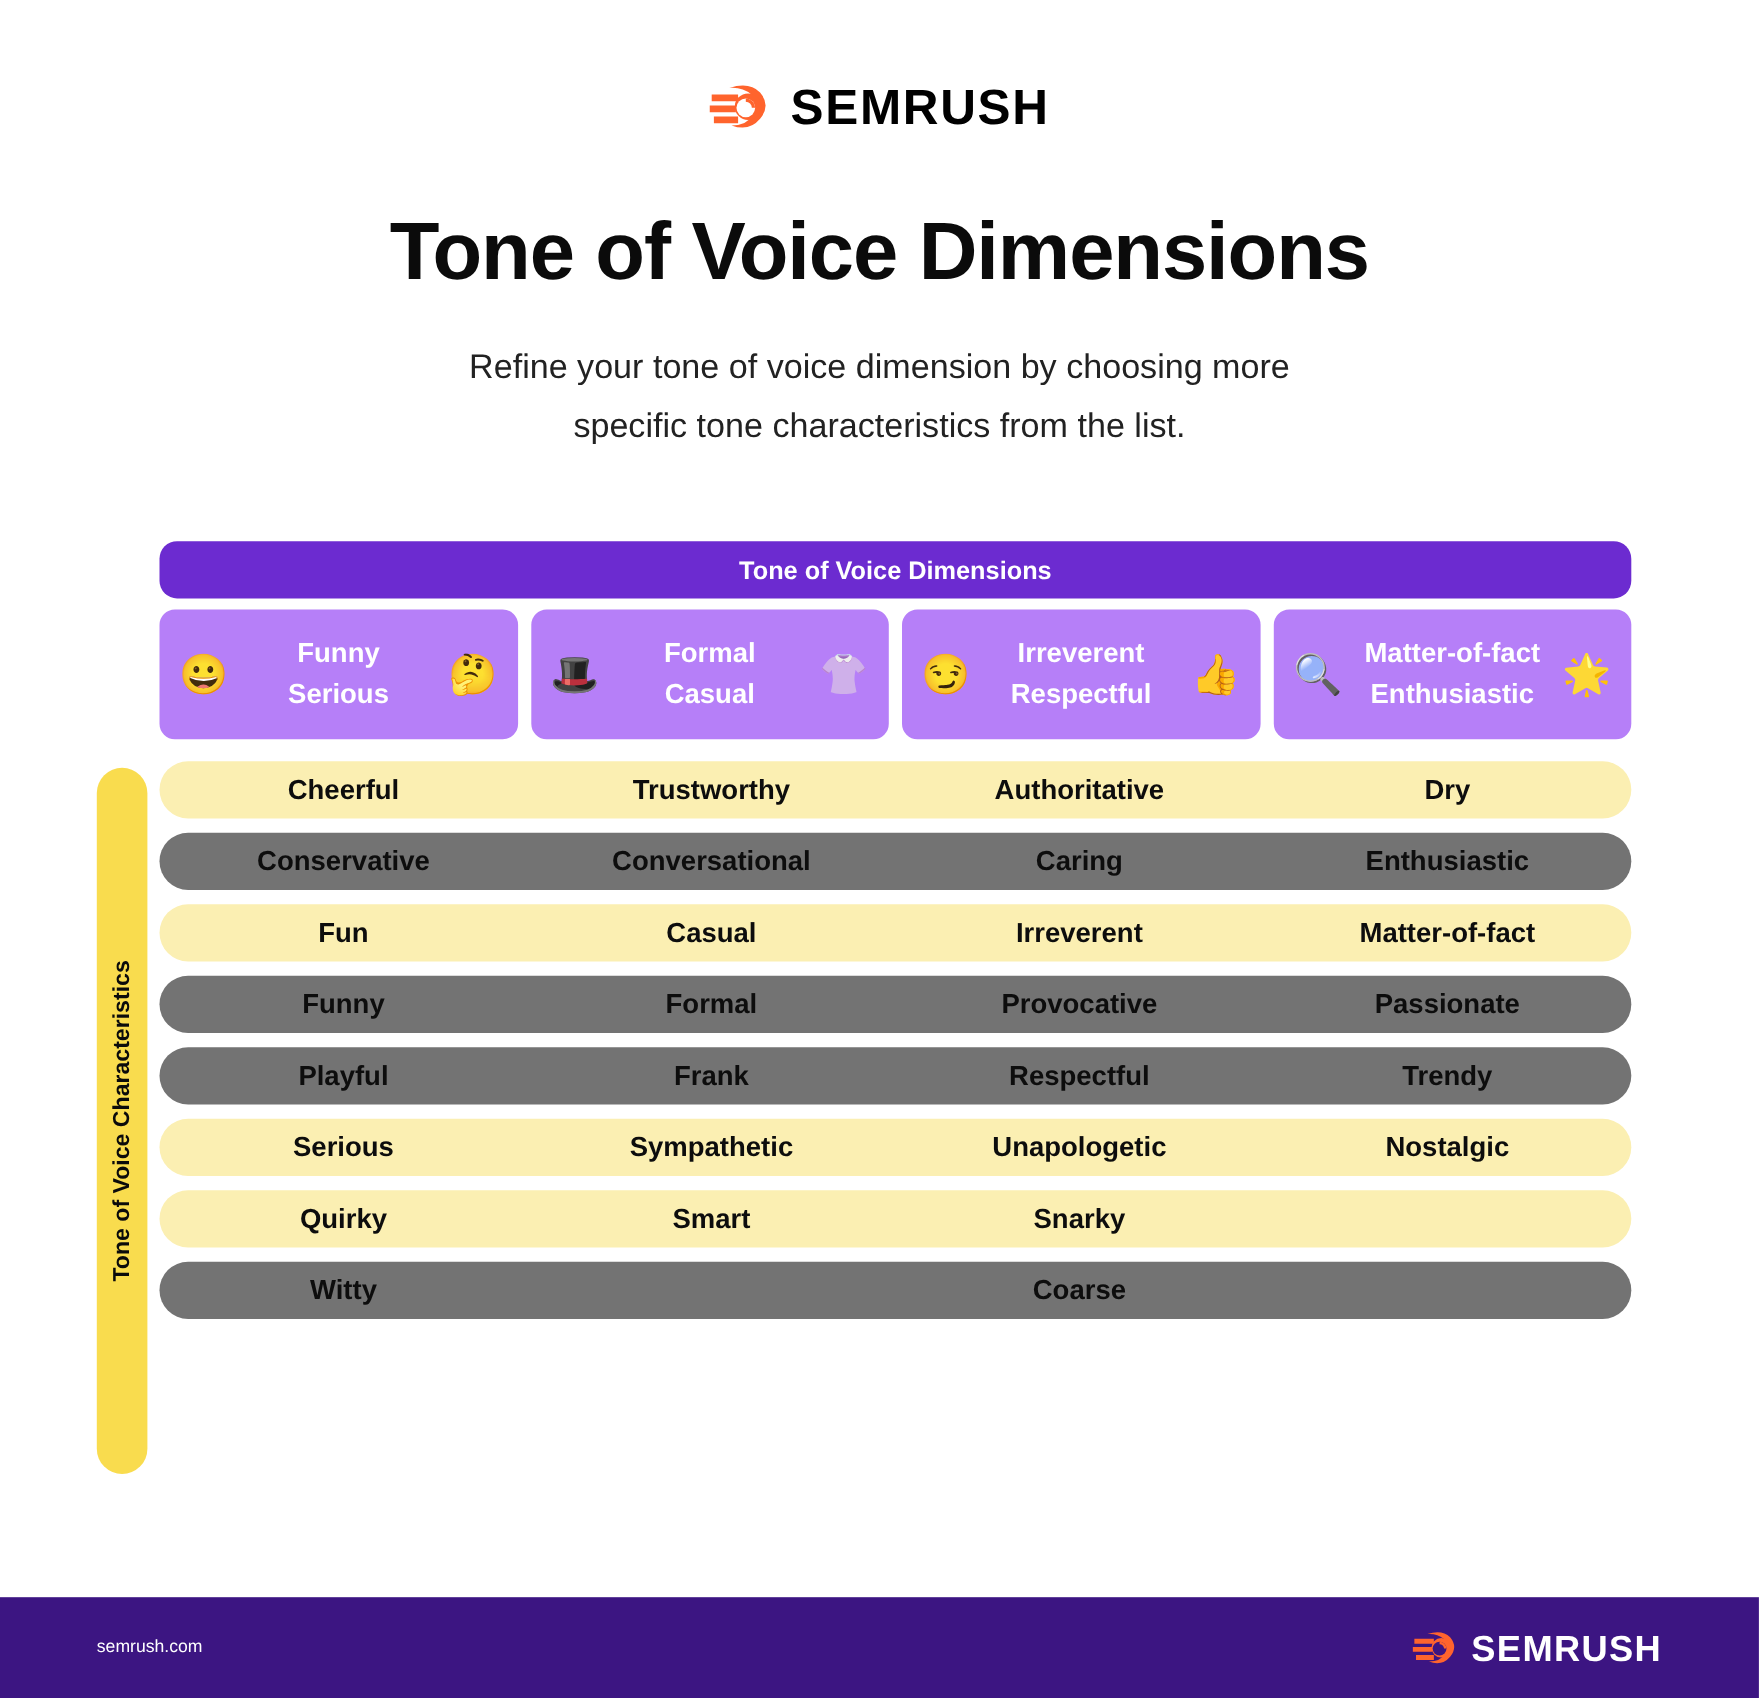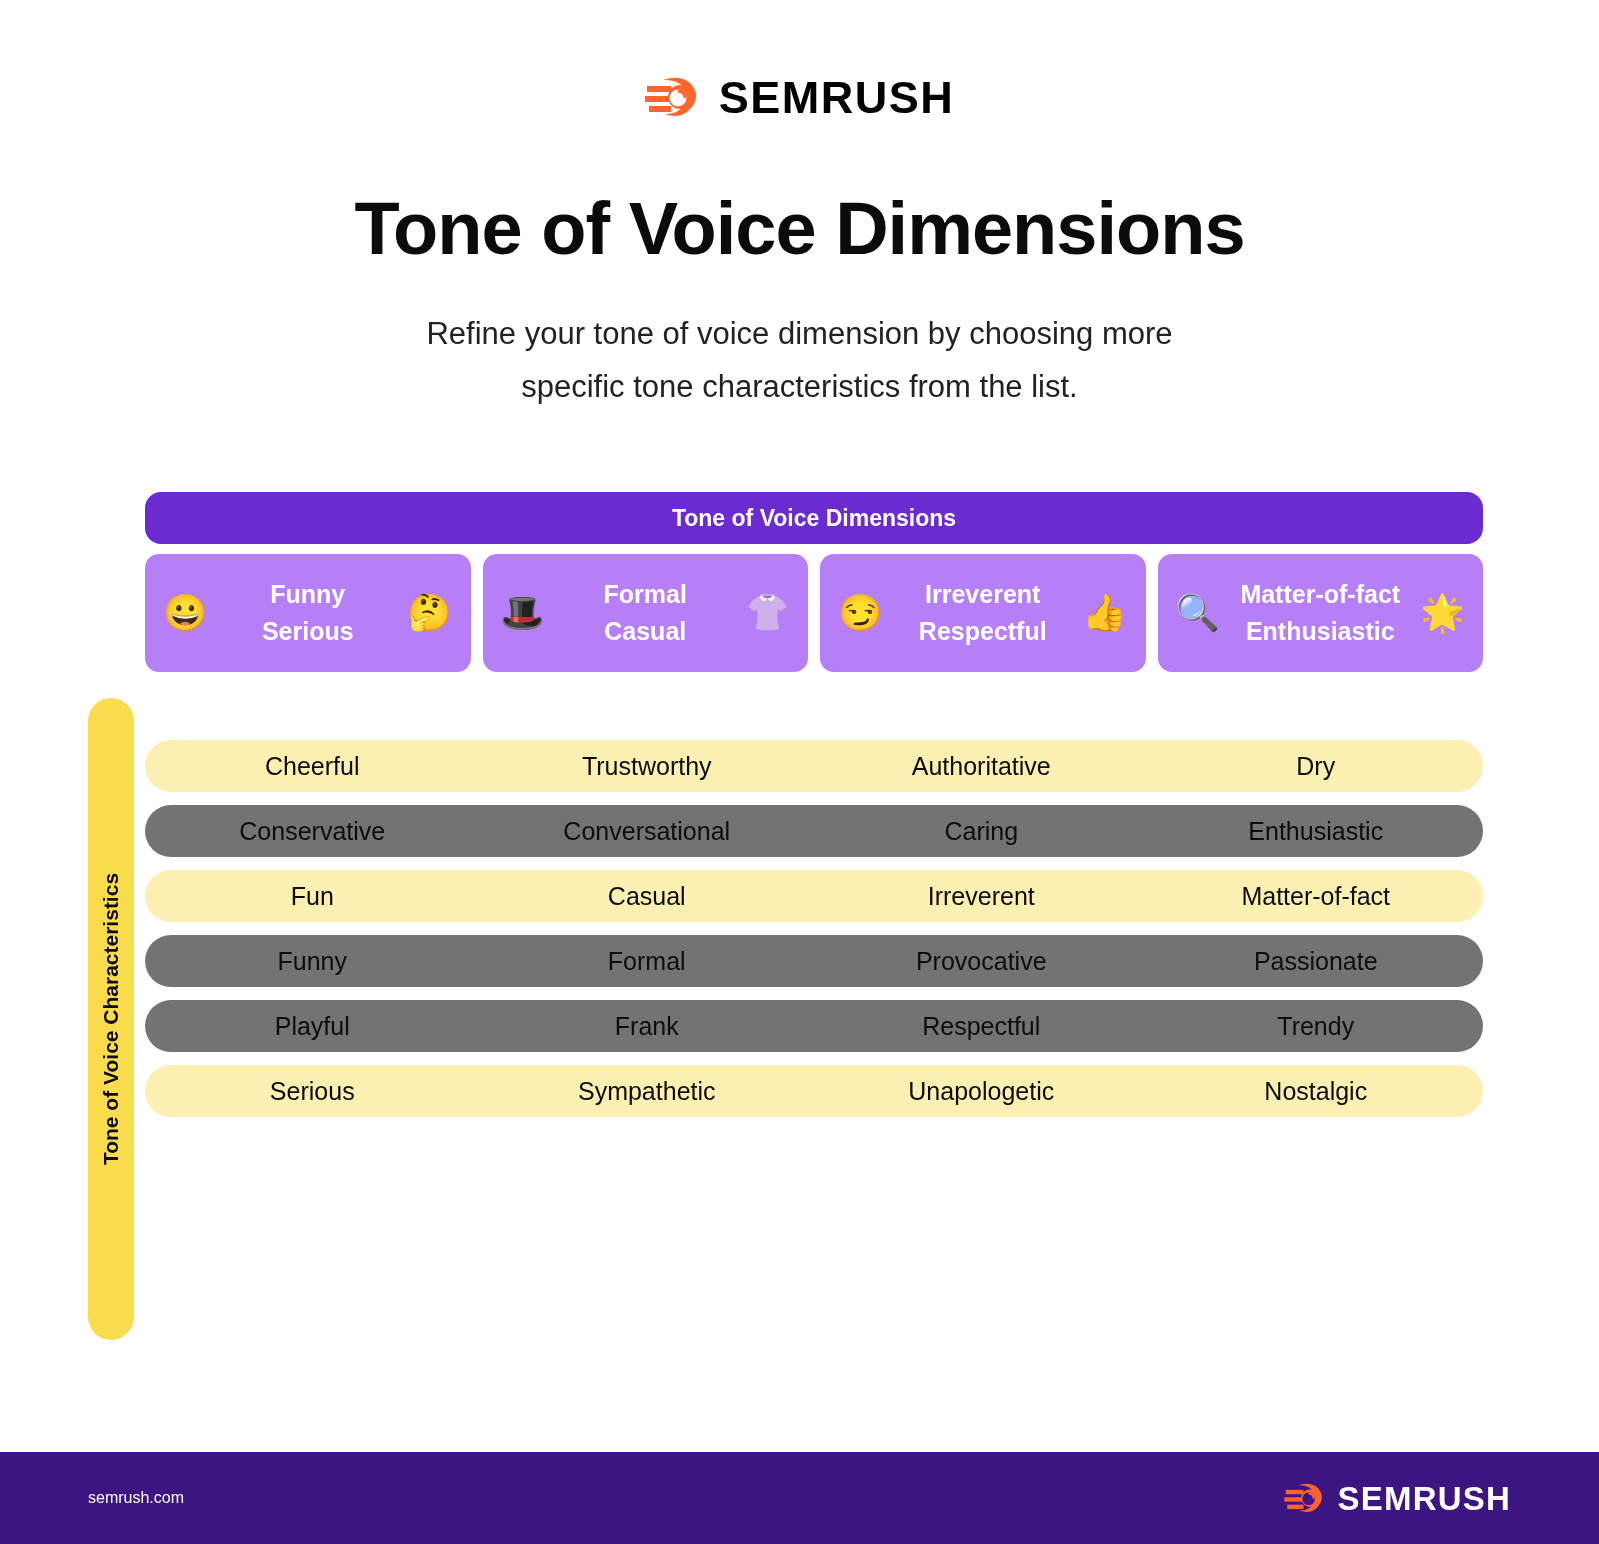--- a/index.html
+++ b/index.html
@@ -115,22 +115,23 @@
     white-space: nowrap;
     font-size: 21px;
     font-weight: 700;
     color: #0b0b0b;
   }
 
   
   .rows {
     position: absolute;
     left: 145px;
-    top: 740px;
+    top: 692px;
     width: 1338px;
+    font-weight: bold;
   }
   .char-row {
     display: flex;
     border-radius: 26px;
     height: 52px;
     align-items: center;
     margin-bottom: 13px;
   }
   .char-row.yellow { background: #FBEFB2; }
   .char-row.lilac  { background: #737373; }
@@ -281,21 +282,33 @@
   </div>
 
   <div class="char-row yellow">
     <span class="char-cell">Serious</span>
     <span class="char-cell">Sympathetic</span>
     <span class="char-cell">Unapologetic</span>
     <span class="char-cell">Nostalgic</span>
   </div>
 
 
-
+  <div class="char-row yellow">
+    <span class="char-cell">Quirky</span>
+    <span class="char-cell">Smart</span>
+    <span class="char-cell">Snarky</span>
+    <span class="char-cell"></span>
+  </div>
+
+  <div class="char-row lilac">
+    <span class="char-cell">Witty</span>
+    <span class="char-cell"></span>
+    <span class="char-cell">Coarse</span>
+    <span class="char-cell"></span>
+  </div>
 
 </div>
 
 <div class="footer">
   <span class="footer-url">semrush.com</span>
   <div class="footer-logo">
     <svg class="logo-mark" viewBox="0 0 56 46">
       <path d="M2 12 L26 12 L26 18 L2 18 Z" fill="#FF642D"></path>
       <path d="M0 22 L24 22 L24 28 L0 28 Z" fill="#FF642D"></path>
       <path d="M4 32 L26 32 L26 38 L4 38 Z" fill="#FF642D"></path>

